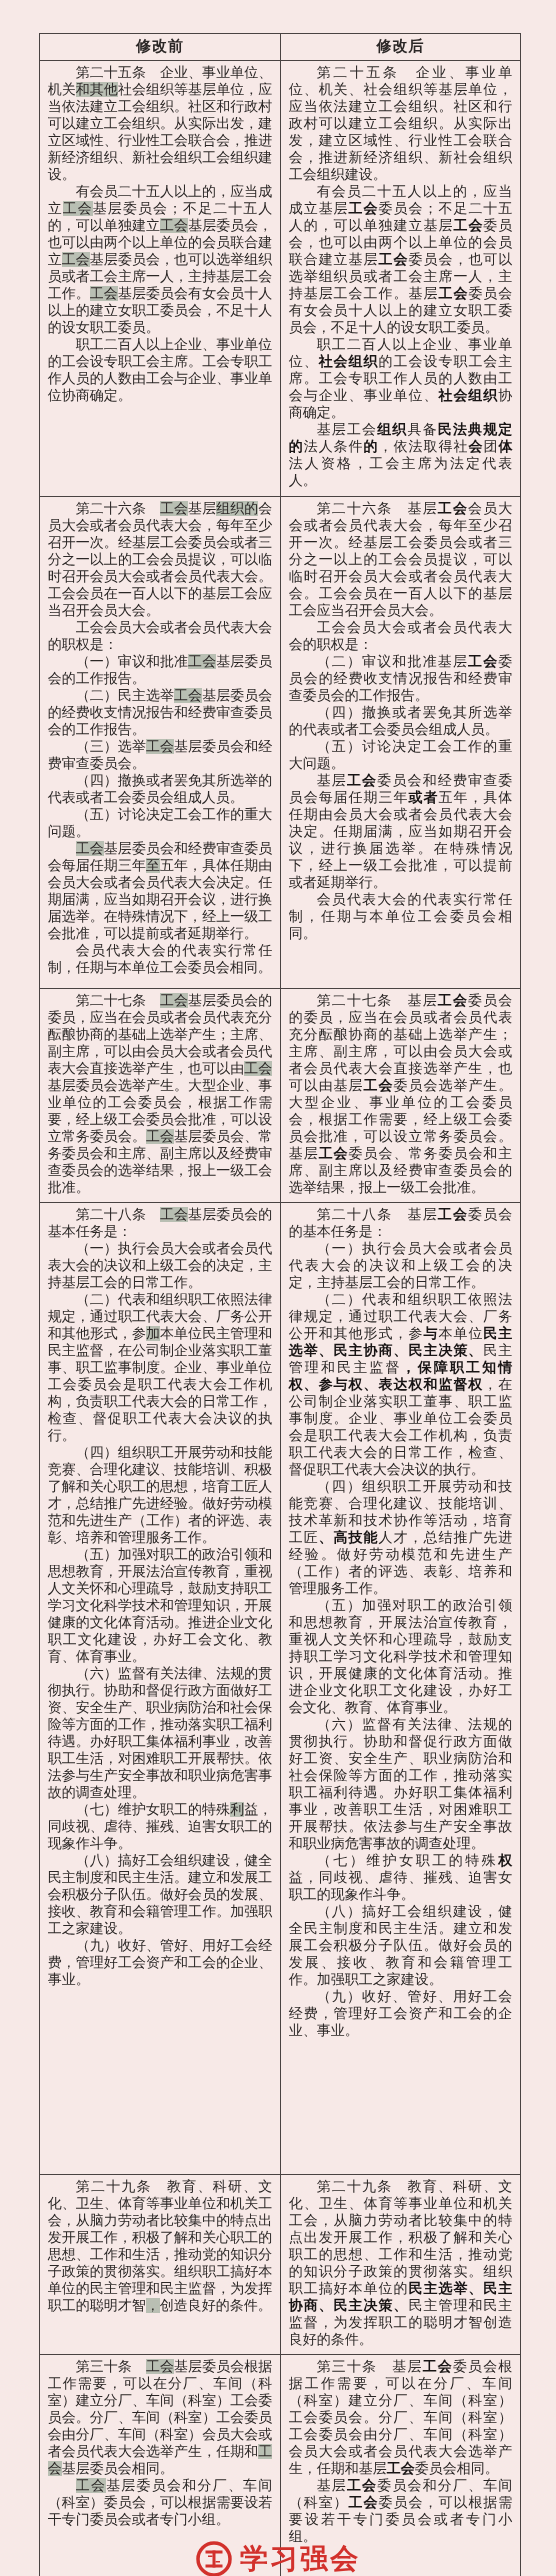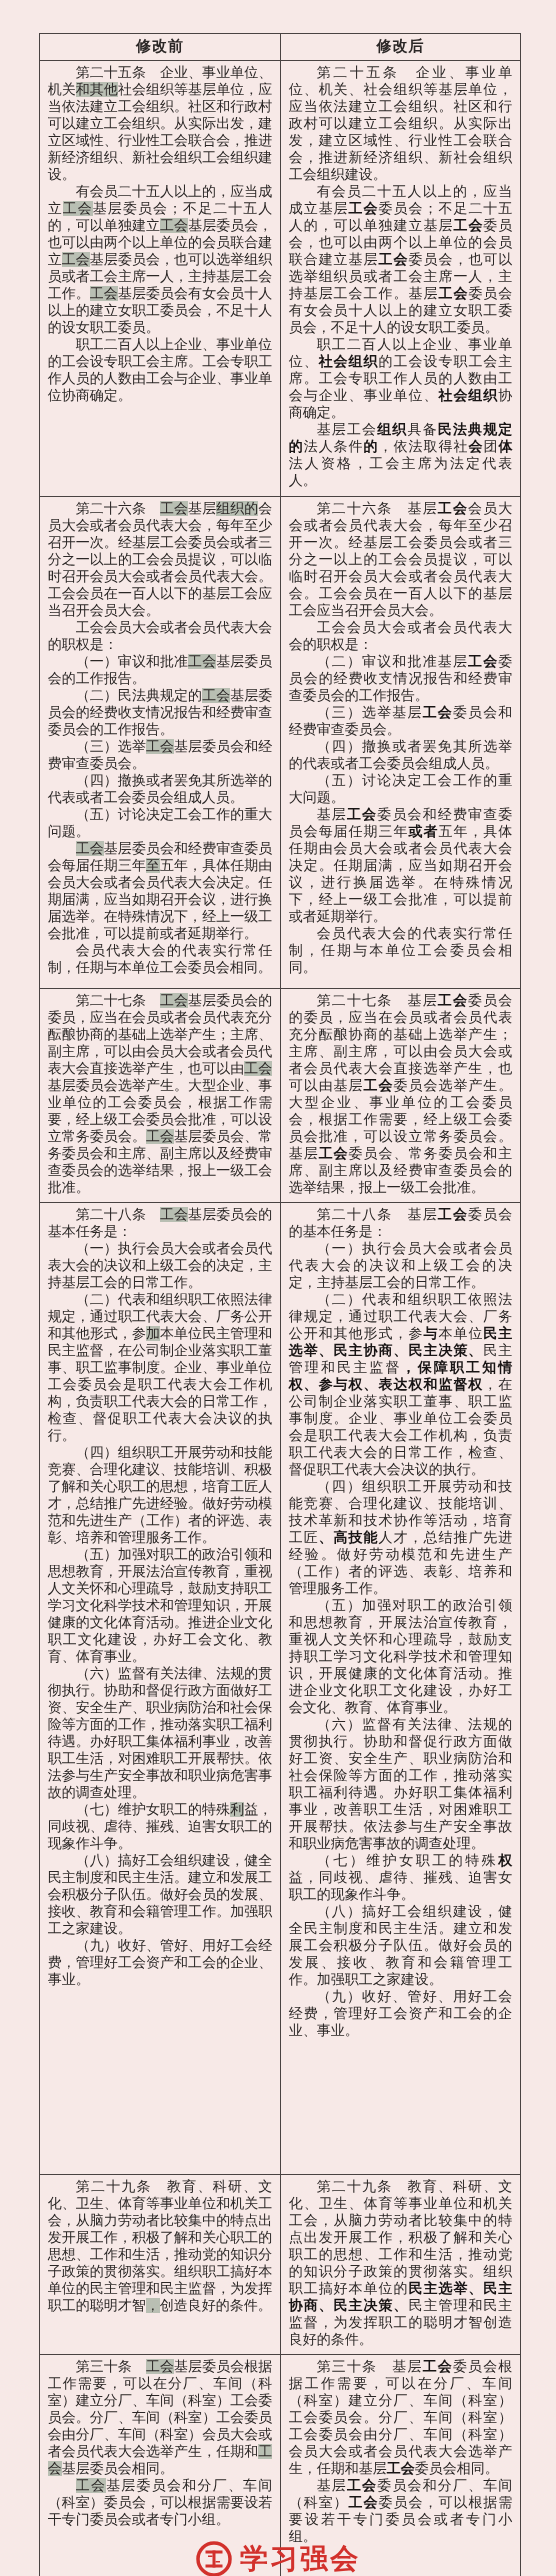--- a/index.html
+++ b/index.html
@@ -67,32 +67,31 @@
         <p class="para"><span class="seg">有会员二十五人以上的，应当成立基层</span><span class="seg add">工会</span><span class="seg">委员会；不足二十五人的，可以单独建立基层</span><span class="seg add">工会</span><span class="seg">委员会，也可以由两个以上单位的会员联合建立基层</span><span class="seg add">工会</span><span class="seg">委员会，也可以选举组织员或者工会主席一人，主持基层工会工作。基层</span><span class="seg add">工会</span><span class="seg">委员会有女会员十人以上的建立女职工委员会，不足十人的设女职工委员。</span></p>
         <p class="para"><span class="seg">职工二百人以上企业、事业单位、</span><span class="seg add">社会组织</span><span class="seg">的工会设专职工会主席。工会专职工作人员的人数由工会与企业、事业单位、</span><span class="seg add">社会组织</span><span class="seg">协商确定。</span></p>
         <p class="para"><span class="seg">基层工会</span><span class="seg add">组织</span><span class="seg">具备</span><span class="seg add">民法典规定的</span><span class="seg">法人条件</span><span class="seg add">的</span><span class="seg">，依法取得社</span><span class="seg add">会</span><span class="seg">团</span><span class="seg add">体</span><span class="seg">法人资格，工会主席为法定代表人。</span></p>
       </div>
     </div>
     <div class="trow" style="min-height: 491px;">
       <div class="cell">
         <p class="para"><span class="seg">第二十六条　</span><span class="seg hl">工会</span><span class="seg">基层</span><span class="seg hl">组织的</span><span class="seg">会员大会或者会员代表大会，每年至少召开一次。经基层工会委员会或者三分之一以上的工会会员提议，可以临时召开会员大会或者会员代表大会。工会会员在一百人以下的基层工会应当召开会员大会。</span></p>
         <p class="para"><span class="seg">工会会员大会或者会员代表大会的职权是：</span></p>
         <p class="para"><span class="seg">（一）审议和批准</span><span class="seg hl">工会</span><span class="seg">基层委员会的工作报告。</span></p>
-        <p class="para"><span class="seg">（二）民法典规定的</span><span class="seg hl">工会</span><span class="seg">基层委员会的经费收支情况报告和经费审查委员会的工作报告。</span></p>
+        <p class="para"><span class="seg">（二）民主选举</span><span class="seg hl">工会</span><span class="seg">基层委员会的经费收支情况报告和经费审查委员会的工作报告。</span></p>
         <p class="para"><span class="seg">（三）选举</span><span class="seg hl">工会</span><span class="seg">基层委员会和经费审查委员会。</span></p>
         <p class="para"><span class="seg">（四）撤换或者罢免其所选举的代表或者工会委员会组成人员。</span></p>
         <p class="para"><span class="seg">（五）讨论决定工会工作的重大问题。</span></p>
         <p class="para"><span class="seg hl">工会</span><span class="seg">基层委员会和经费审查委员会每届任期三年</span><span class="seg hl">至</span><span class="seg">五年，具体任期由会员大会或者会员代表大会决定。任期届满，应当如期召开会议，进行换届选举。在特殊情况下，经上一级工会批准，可以提前或者延期举行。</span></p>
         <p class="para"><span class="seg">会员代表大会的代表实行常任制，任期与本单位工会委员会相同。</span></p>
       </div>
       <div class="cell">
         <p class="para"><span class="seg">第二十六条　基层</span><span class="seg add">工会</span><span class="seg">会员大会或者会员代表大会，每年至少召开一次。经基层工会委员会或者三分之一以上的工会会员提议，可以临时召开会员大会或者会员代表大会。工会会员在一百人以下的基层工会应当召开会员大会。</span></p>
         <p class="para"><span class="seg">工会会员大会或者会员代表大会的职权是：</span></p>
         <p class="para"><span class="seg">（二）审议和批准基层</span><span class="seg add">工会</span><span class="seg">委员会的经费收支情况报告和经费审查委员会的工作报告。</span></p>
-        <p class="para"><span class="seg">（三）选举基层</span><span class="seg add">工会</span><span class="seg">委员会和经费审查委员会。</span></p>
         <p class="para"><span class="seg">（四）撤换或者罢免其所选举的代表或者工会委员会组成人员。</span></p>
         <p class="para"><span class="seg">（五）讨论决定工会工作的重大问题。</span></p>
         <p class="para"><span class="seg">基层</span><span class="seg add">工会</span><span class="seg">委员会和经费审查委员会每届任期三年</span><span class="seg add">或者</span><span class="seg">五年，具体任期由会员大会或者会员代表大会决定。任期届满，应当如期召开会议，进行换届选举。在特殊情况下，经上一级工会批准，可以提前或者延期举行。</span></p>
         <p class="para"><span class="seg">会员代表大会的代表实行常任制，任期与本单位工会委员会相同。</span></p>
       </div>
     </div>
     <div class="trow" style="min-height: 198px;">
       <div class="cell">
         <p class="para"><span class="seg">第二十七条　</span><span class="seg hl">工会</span><span class="seg">基层委员会的委员，应当在会员或者会员代表充分酝酿协商的基础上选举产生；主席、副主席，可以由会员大会或者会员代表大会直接选举产生，也可以由</span><span class="seg hl">工会</span><span class="seg">基层委员会选举产生。大型企业、事业单位的工会委员会，根据工作需要，经上级工会委员会批准，可以设立常务委员会。</span><span class="seg hl">工会</span><span class="seg">基层委员会、常务委员会和主席、副主席以及经费审查委员会的选举结果，报上一级工会批准。</span></p>
       </div>

